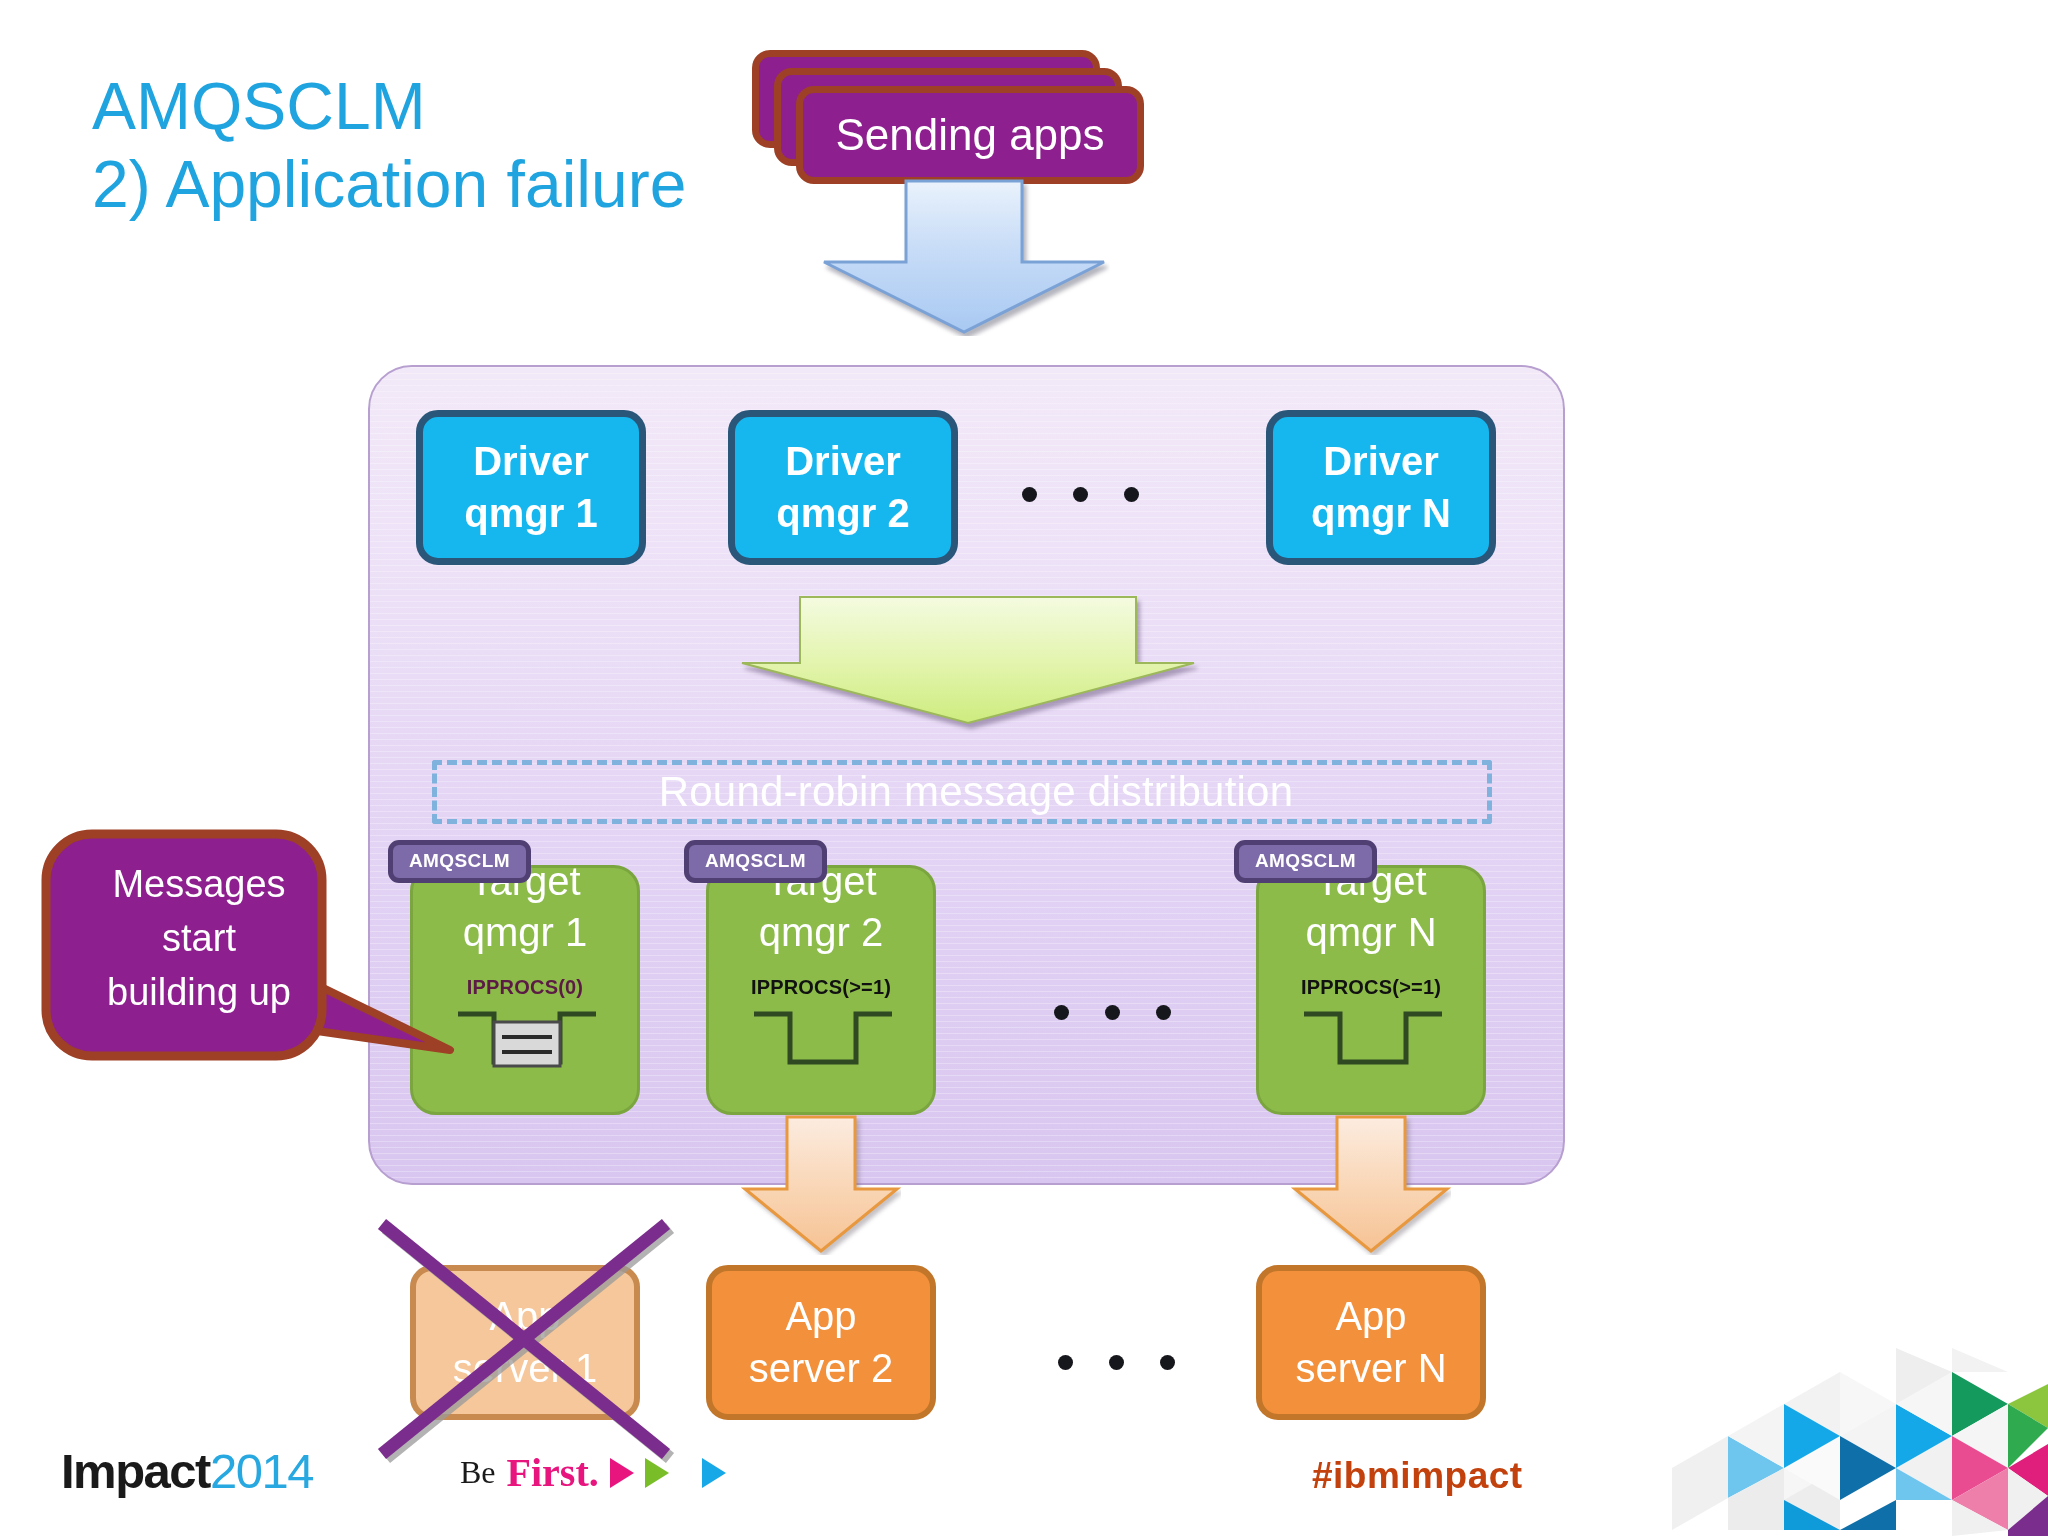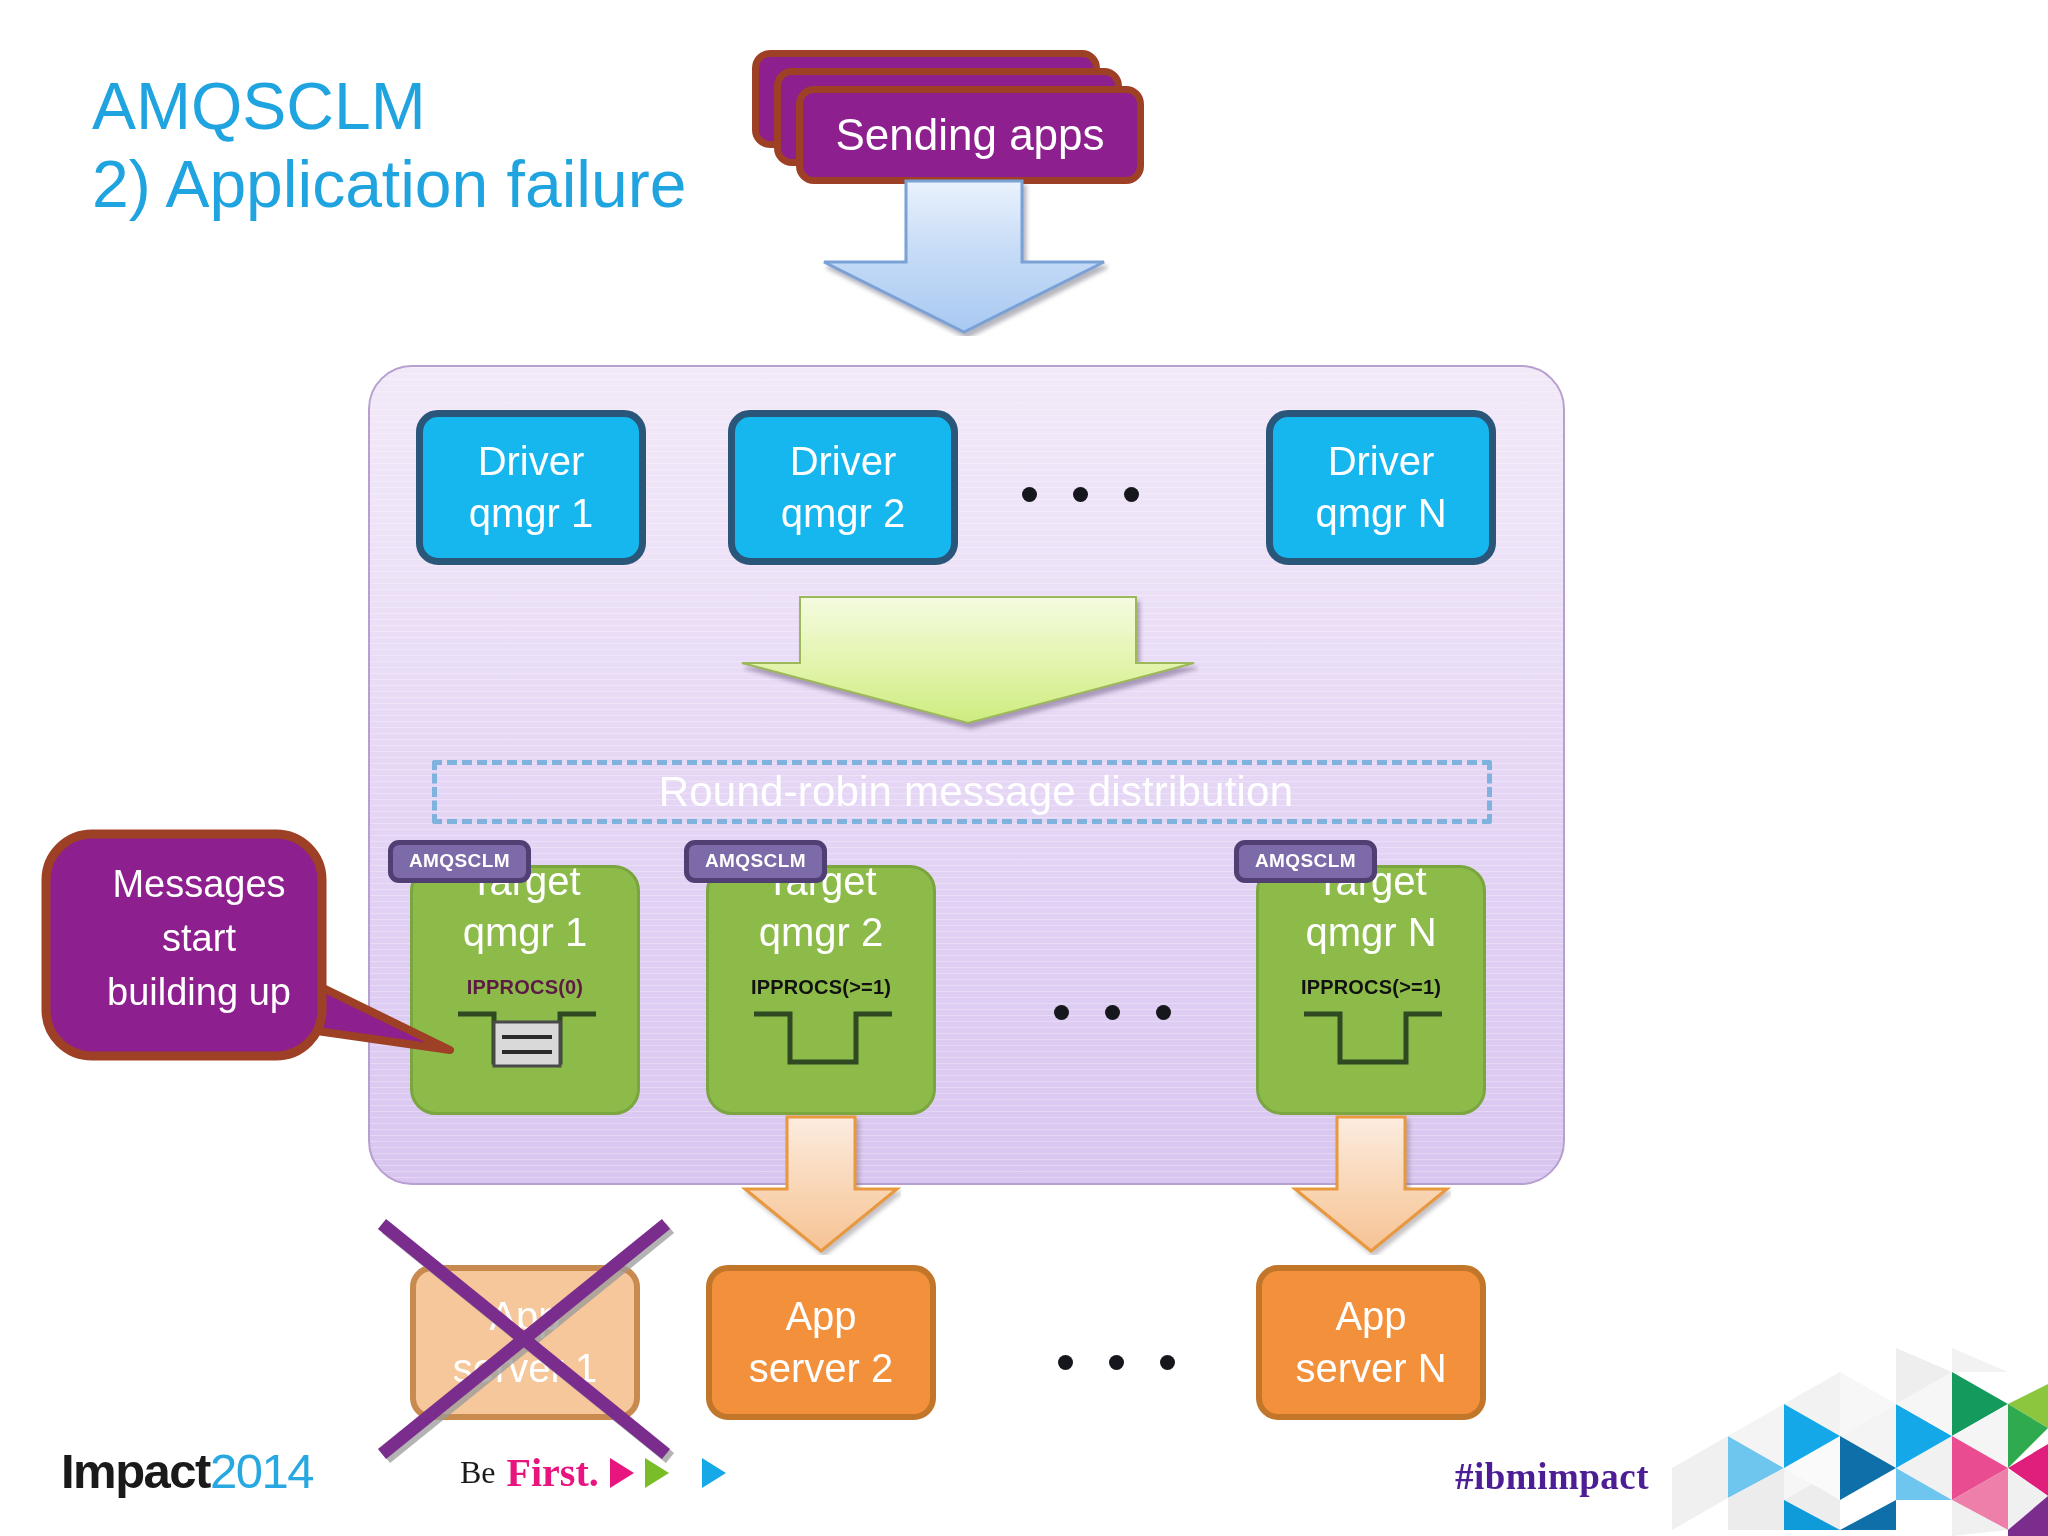--- a/index.html
+++ b/index.html
@@ -53,21 +53,21 @@
     background:repeating-linear-gradient(180deg, rgba(255,255,255,.28) 0px, rgba(255,255,255,.28) 1px, rgba(0,0,0,0) 1px, rgba(0,0,0,0) 6px);
     pointer-events:none;
   }
 
   
   .driver-box{
     position:absolute;top:410px;width:230px;height:155px;
     background:#16b6ef;border:7px solid #2a5679;border-radius:22px;
     box-sizing:border-box;
     display:flex;flex-direction:column;align-items:center;justify-content:center;
-    color:#ffffff;font-size:40px;line-height:1.28;white-space:pre-line;text-align:center;
+    color:#ffffff;font-size:40px;line-height:1.28;white-space:pre-line;text-align:center;font-weight:bold;
   }
   #driver-qmgr-1{left:416px;}
   #driver-qmgr-2{left:728px;}
   #driver-qmgr-n{left:1266px;}
 
   .ellipsis{
     position:absolute;display:flex;gap:36px;align-items:center;
     color:#111;
   }
   .ellipsis span{
@@ -160,22 +160,22 @@
 
   #footer-befirst{position:absolute;left:460px;top:1449px;display:flex;align-items:center;gap:11px;}
   #footer-be{color:#1a1a1a;font-family:"Liberation Serif", serif;font-size:32px;}
   #footer-first{color:#e8157f;font-family:"Liberation Serif", serif;font-size:40px;font-weight:bold;}
   .tri{width:0;height:0;border-top:15px solid transparent;border-bottom:15px solid transparent;}
   .tri.pink{border-left:24px solid #e8157f;}
   .tri.green{border-left:24px solid #79bd28;}
   .tri.blue{border-left:24px solid #17a8e8;margin-left:22px;}
 
   #footer-hashtag{
-    position:absolute;left:1455px;top:1455px;
-    font-family:Liberation Serif, serif;font-weight:bold;font-size:37px;color:#4c1d95;letter-spacing:.5px;
+    position:absolute;left:1312px;top:1455px;
+    font-family:Liberation Sans, sans-serif;font-weight:bold;font-size:37px;color:#c2410c;letter-spacing:.5px;
   }
 
   #footer-logo{position:absolute;left:1672px;top:1348px;width:376px;height:188px;}
 </style>
 </head>
 <body>
 
 <div class="slide">
 
   <div id="slide-title">AMQSCLM

